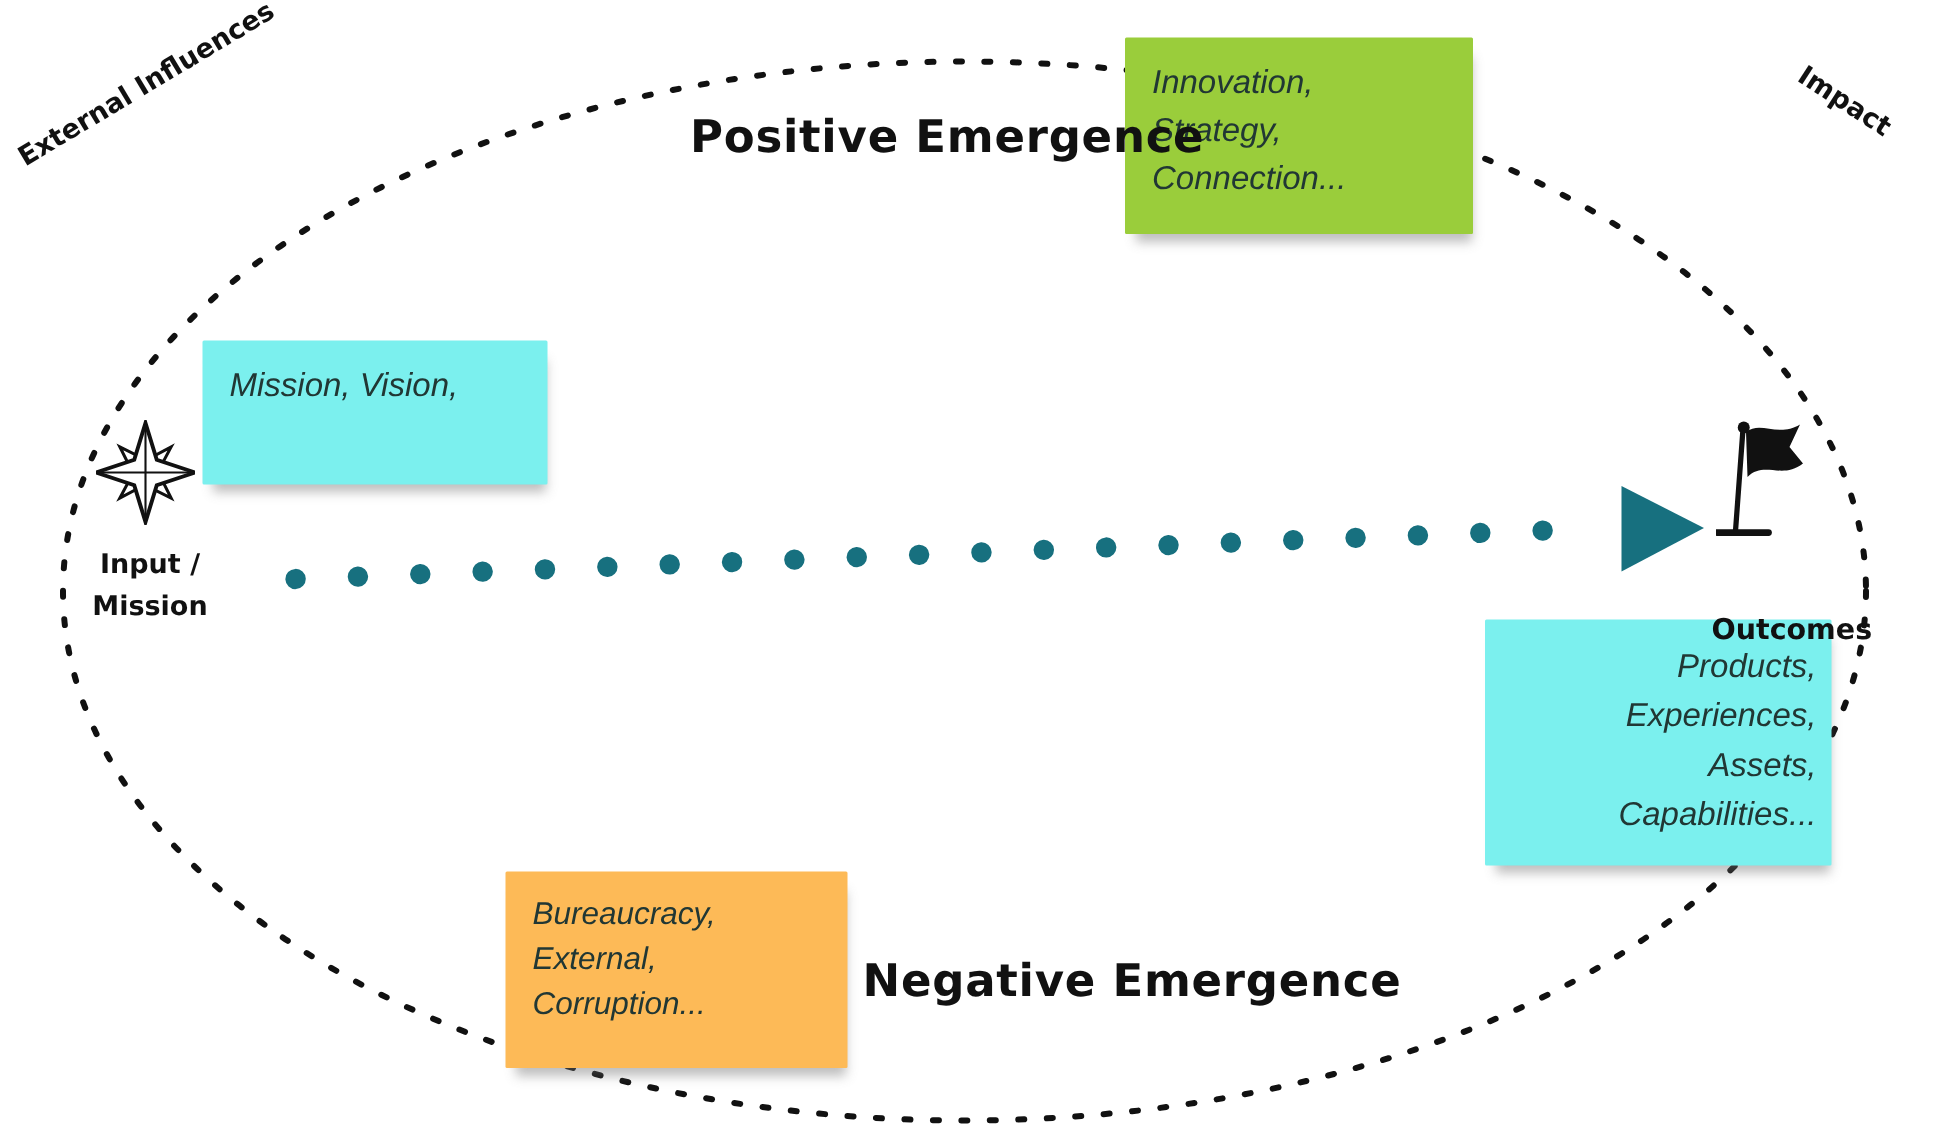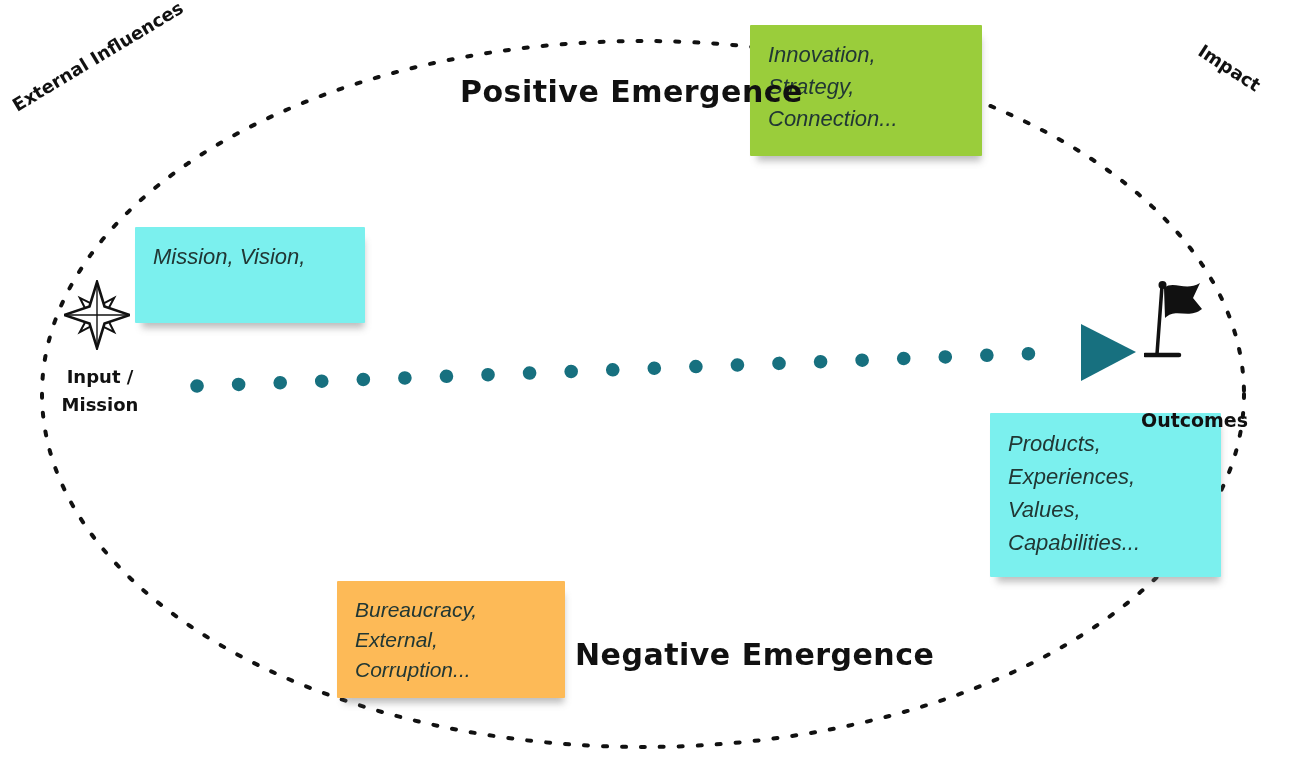--- a/index.html
+++ b/index.html
@@ -40,22 +40,22 @@
     position:absolute;z-index:2;color:var(--note-text);
     font-family:"Liberation Sans", sans-serif;
     font-size:22px;line-height:32px;
     padding:14px 10px 10px 18px;box-sizing:border-box;
     border-radius:1px;
     box-shadow:3px 9px 7px -4px rgba(110,110,110,0.45);
     font-style:italic;
   }
   .note-green{left:750px;top:25px;width:232px;height:131px;background:var(--note-green);}
   .note-cyan-left{left:135px;top:227px;width:230px;height:96px;background:var(--note-cyan);}
-  .note-cyan-right{left:990px;top:413px;width:231px;height:164px;background:var(--note-cyan);line-height:33px;}
-  .note-orange{left:337px;top:581px;width:228px;height:117px;background:var(--note-orange);font-size:21px;line-height:30px;}
+  .note-cyan-right{left:990px;top:413px;width:231px;height:164px;background:var(--note-cyan);line-height:33px;text-align:right;}
+  .note-orange{left:337px;top:581px;width:228px;height:131px;background:var(--note-orange);font-size:21px;line-height:30px;}
 
   .ext-inf{left:14px;top:96px;transform:rotate(-31deg);transform-origin:0 50%;}
   .impact{left:1206px;top:40px;transform:rotate(33deg);transform-origin:0 0;}
   .pos-em{left:460px;top:74px;}
   .neg-em{left:575px;top:637px;}
   .input-intent{left:52px;top:363px;width:96px;}
   .outcomes{left:1141px;top:374px;width:84px;font-size:19px;margin-top:32px;}
 
   .icon-box{position:absolute;z-index:2;}
   .star-box{left:64px;top:280px;}
@@ -106,21 +106,21 @@
     <div>Connection...</div>
   </div>
 
   <div class="note note-cyan-left">
     <div>Mission, Vision,</div>
   </div>
 
   <div class="note note-cyan-right">
     <div>Products,</div>
     <div>Experiences,</div>
-    <div>Values,</div>
+    <div>Assets,</div>
     <div>Capabilities...</div>
   </div>
 
   <div class="note note-orange">
     <div>Bureaucracy,</div>
     <div>External,</div>
     <div>Corruption...</div>
   </div>
 
 </div>

